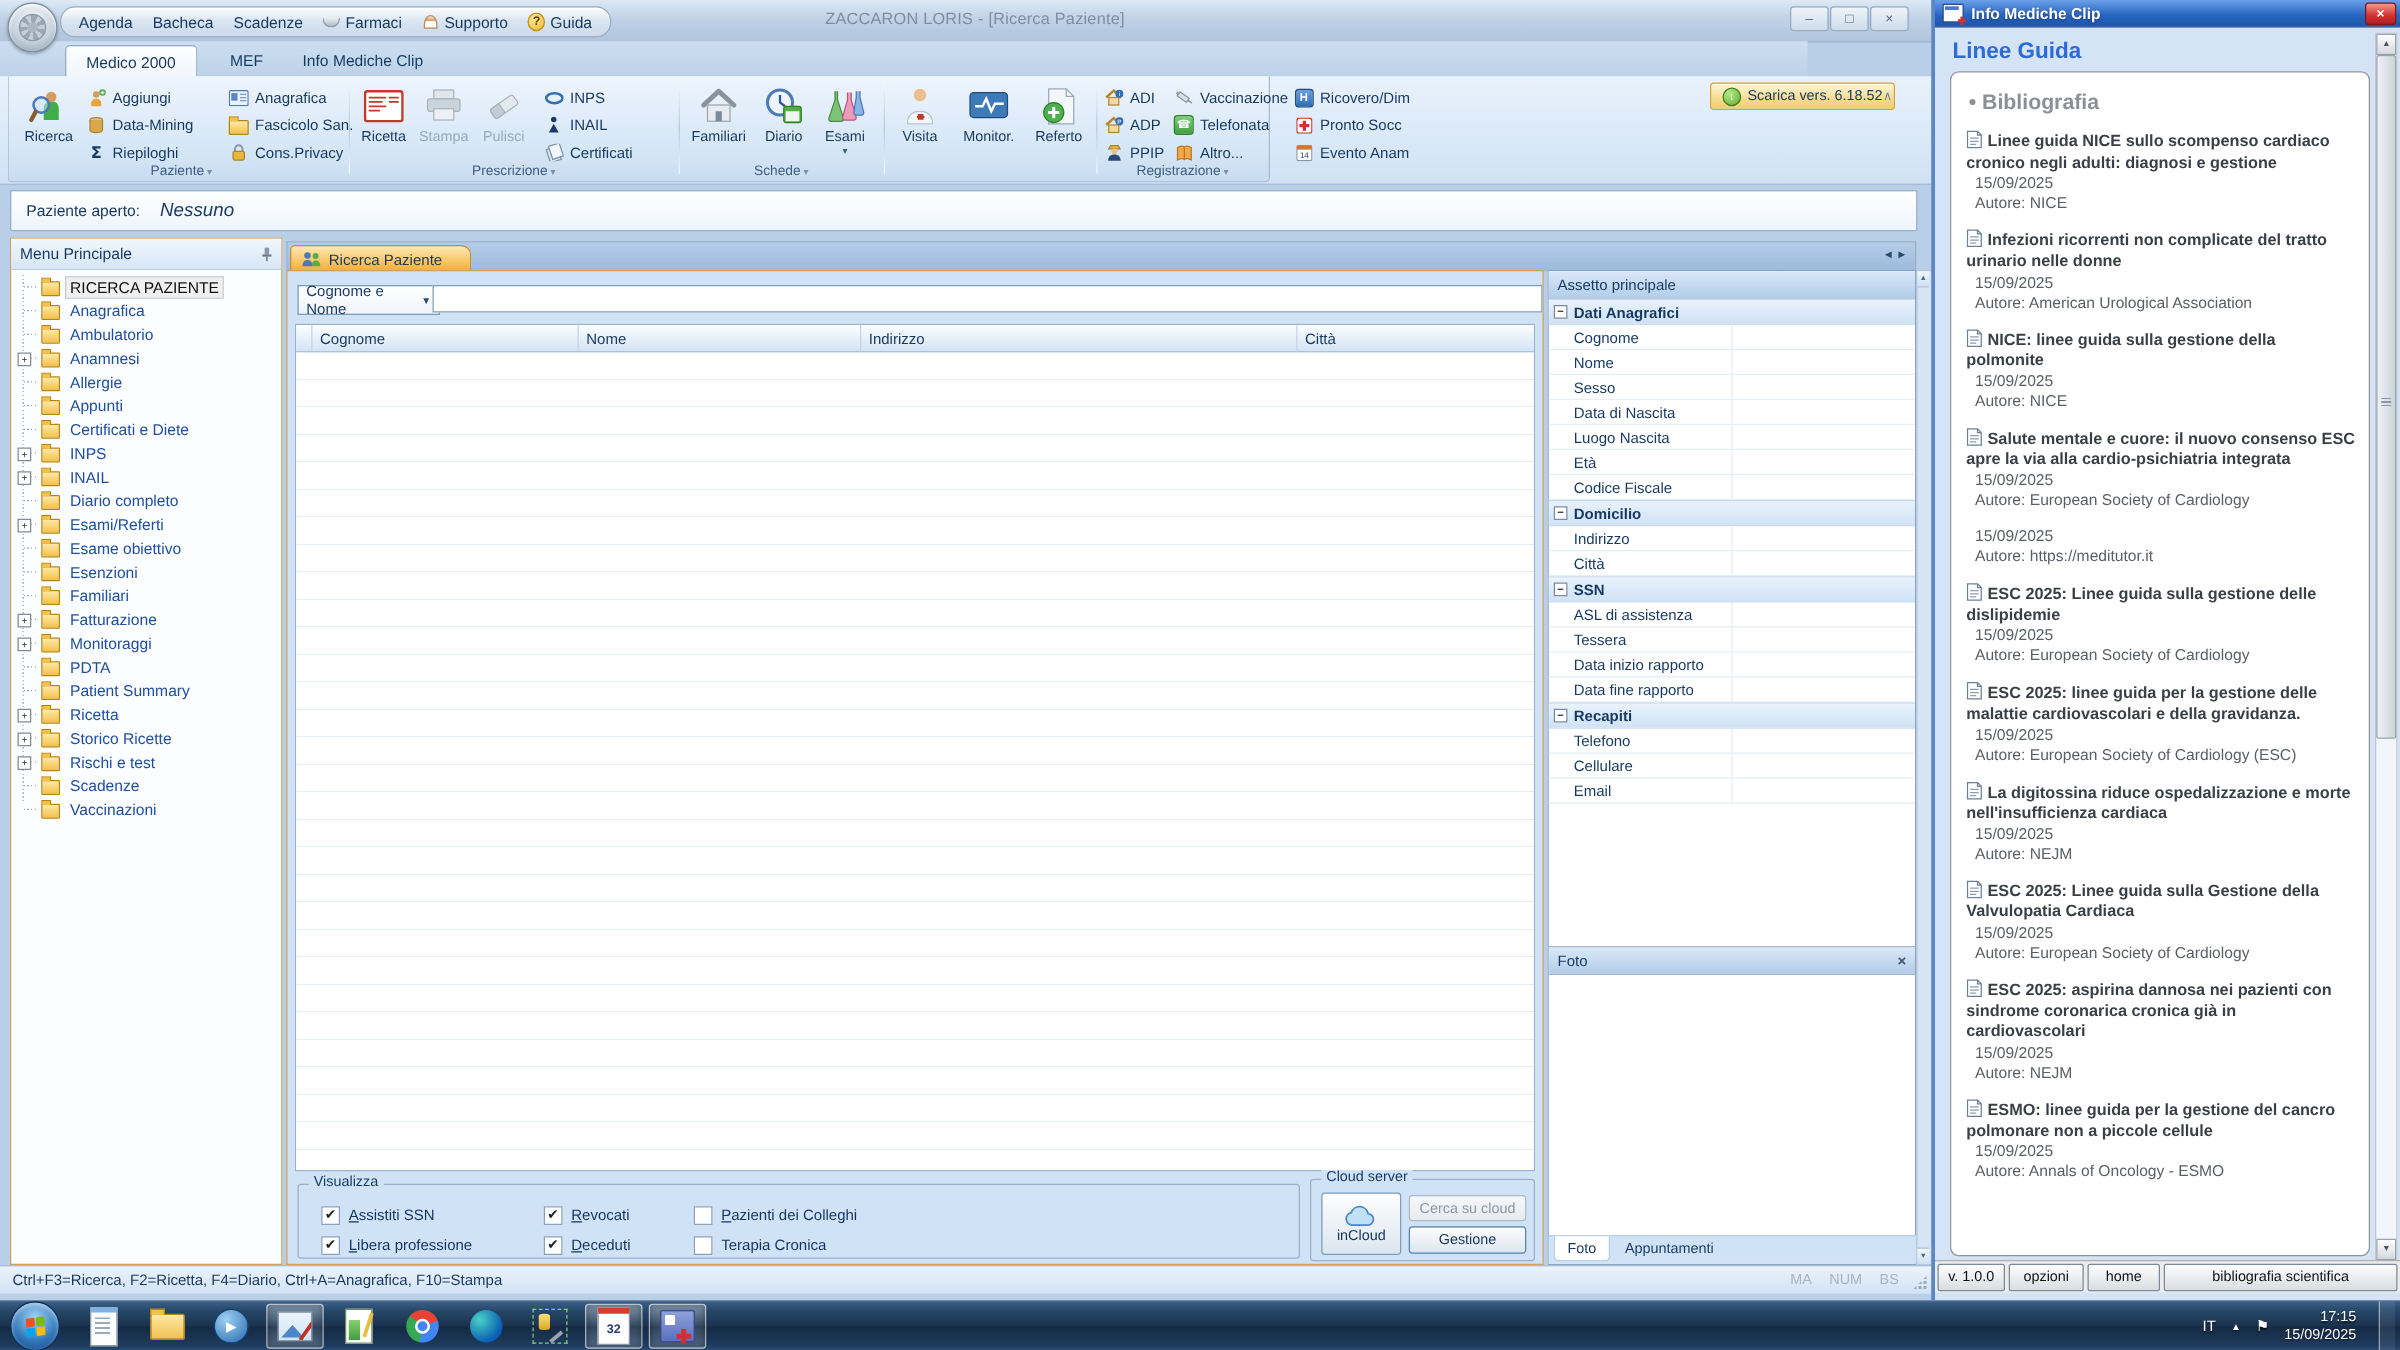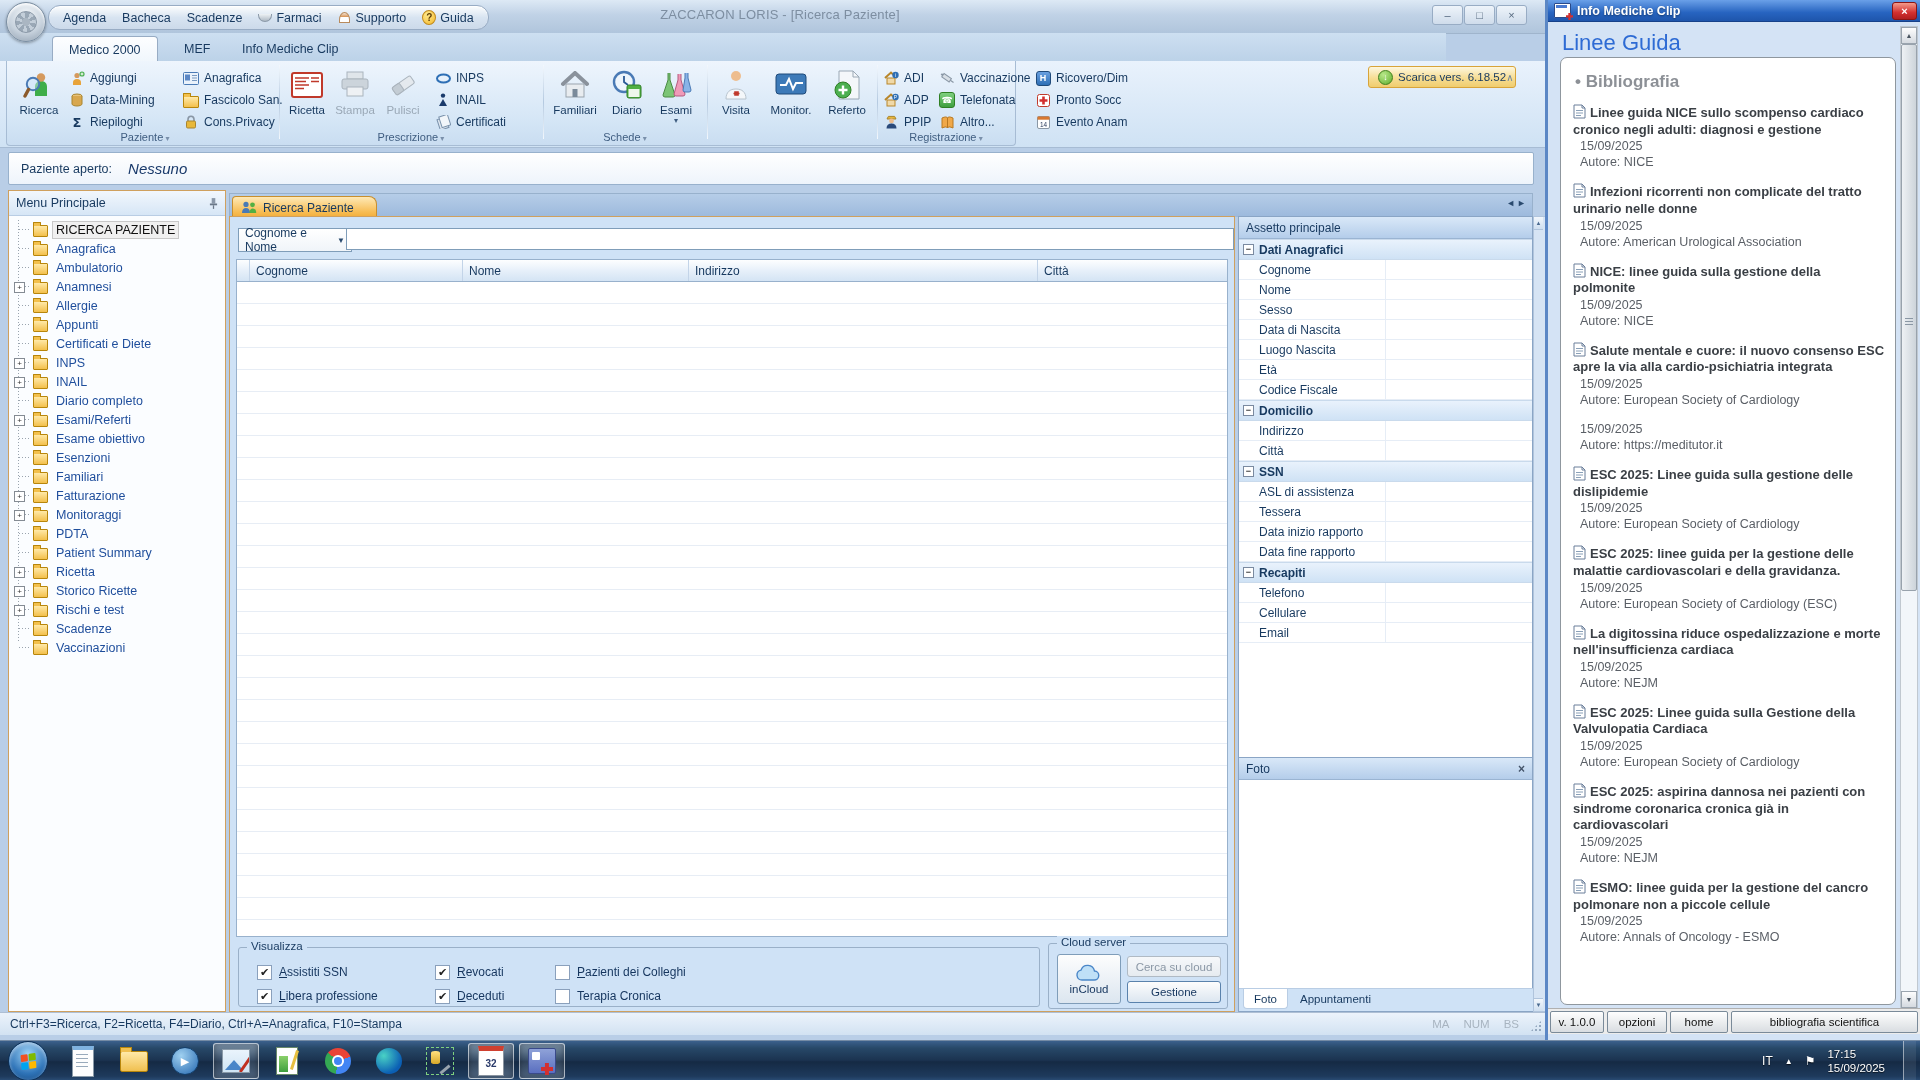--- a/index.html
+++ b/index.html
@@ -157,21 +157,21 @@
   .clip{left:1545px;top:0;width:375px;height:1040px;background:#d4e3f5;border-left:3px solid #5b87c5;}
   .cliptitle{left:0;top:0;width:100%;height:22px;background:linear-gradient(#6aa0e8,#2764c0 60%,#1e55ab);
     display:flex;align-items:center;gap:6px;padding:0 6px;box-sizing:border-box;border-bottom:1px solid #16418a;}
   .cliptitle .t{color:#fff;font-size:12.5px;font-weight:bold;text-shadow:0 1px 2px rgba(0,0,0,.4);}
   .clipx{margin-left:auto;width:23px;height:16px;border-radius:3px;background:linear-gradient(#f49a8a,#d23030 60%,#b01f1f);
     border:1px solid #8a1414;color:#fff;font-size:11px;font-weight:bold;display:flex;align-items:center;justify-content:center;}
   .clipicon{width:15px;height:13px;background:#fff;border:1px solid #2a4a8a;position:relative;border-radius:1px;}
   .clipicon::before{content:"";position:absolute;left:1px;top:1px;width:11px;height:3px;background:#4a7ad0;}
   .clipicon::after{content:"";position:absolute;right:-3px;bottom:-3px;width:7px;height:7px;background:#d23030;
     clip-path:polygon(33% 0,66% 0,66% 33%,100% 33%,100% 66%,66% 66%,66% 100%,33% 100%,33% 66%,0 66%,0 33%,33% 33%);}
-  .lineeguida{left:14px;top:30px;font-size:22px;font-weight:normal;color:#2e6bd4;}
+  .lineeguida{left:14px;top:30px;font-size:18px;font-weight:bold;color:#2e6bd4;}
   .bibcard{left:12px;top:57px;width:336px;height:948px;background:#fff;border:1.5px solid #8f979e;border-radius:7px;
     padding:12px 10px 0 12px;box-sizing:border-box;overflow:hidden;}
   .bibhead{font-size:17px;font-weight:bold;color:#8c9096;margin:2px 0 12px 2px;}
   .bibhead::before{content:"• ";}
   .bibitem{margin-bottom:13px;line-height:1.28;}
   .bibtitle{font-size:13px;font-weight:bold;color:#3a3f45;}
   .bibtitle svg{vertical-align:-2px;margin-right:4px;}
   .bibdate,.bibauthor{font-size:12.5px;color:#5a5f66;margin-left:7px;}
   .clipsb{left:352px;top:26px;width:16px;height:981px;background:#f2f6fa;border:1px solid #c0c8d0;}
   .sbbtn{position:absolute;left:0;width:14px;height:15px;background:linear-gradient(#fdfdfd,#d5dae0);
@@ -194,21 +194,21 @@
     border:1px solid #0c2f56;box-shadow:inset 0 2px 4px rgba(255,255,255,.6);
     display:flex;align-items:center;justify-content:center;}
   .winflag{display:grid;grid-template-columns:7px 7px;grid-template-rows:7px 7px;gap:1px;transform:rotate(-4deg) skewY(-4deg);}
   .winflag i{border-radius:1px;}
   .tbicons{display:flex;align-items:center;gap:5px;margin-left:12px;}
   .tbslot{width:44px;height:34px;display:flex;align-items:center;justify-content:center;border-radius:3px;border:1px solid transparent;}
   .tbslot.pressed{background:linear-gradient(rgba(255,255,255,.38),rgba(255,255,255,.12) 50%,rgba(255,255,255,.22));
     border:1px solid rgba(255,255,255,.55);box-shadow:inset 0 0 6px rgba(0,0,0,.35);}
   .tray{margin-left:auto;display:flex;align-items:center;gap:12px;color:#fff;margin-right:4px;
     text-shadow:0 1px 1px rgba(0,0,0,.7);font-size:12px;}
-  .clock{text-align:left;line-height:1.25;font-size:11.5px;margin-right:6px;}
+  .clock{text-align:right;line-height:1.25;font-size:11.5px;margin-right:6px;}
   .showdesk{width:12px;height:40px;border-left:1px solid rgba(255,255,255,.5);background:rgba(255,255,255,.08);}
 
   
   .i-note{width:20px;height:26px;background:#fdfdfd;border:1px solid #8a9aa8;border-top:4px solid #7fb2e0;position:relative;}
   .i-note::after{content:"";position:absolute;left:3px;top:4px;width:12px;height:14px;
     background:repeating-linear-gradient(to bottom,#9ab 0 1px,transparent 1px 4px);}
   .i-fold{width:26px;height:19px;background:linear-gradient(#ffe9a8,#f0c050);border:1px solid #b8860b;border-radius:2px;position:relative;}
   .i-fold::before{content:"";position:absolute;left:-1px;top:-5px;width:10px;height:4px;background:#f0c050;border:1px solid #b8860b;border-bottom:none;}
   .i-wmp{width:26px;height:26px;border-radius:50%;background:radial-gradient(circle at 35% 30%,#9fd0f0,#2568b0);
     border:1px solid #13406e;color:#fff;font-size:11px;display:flex;align-items:center;justify-content:center;}

